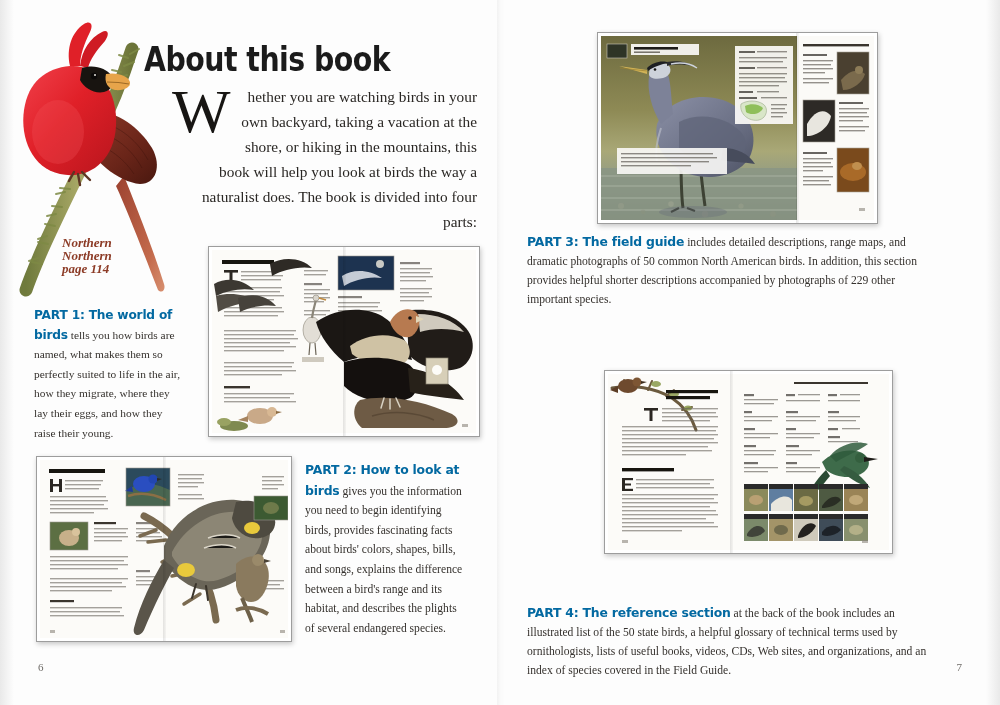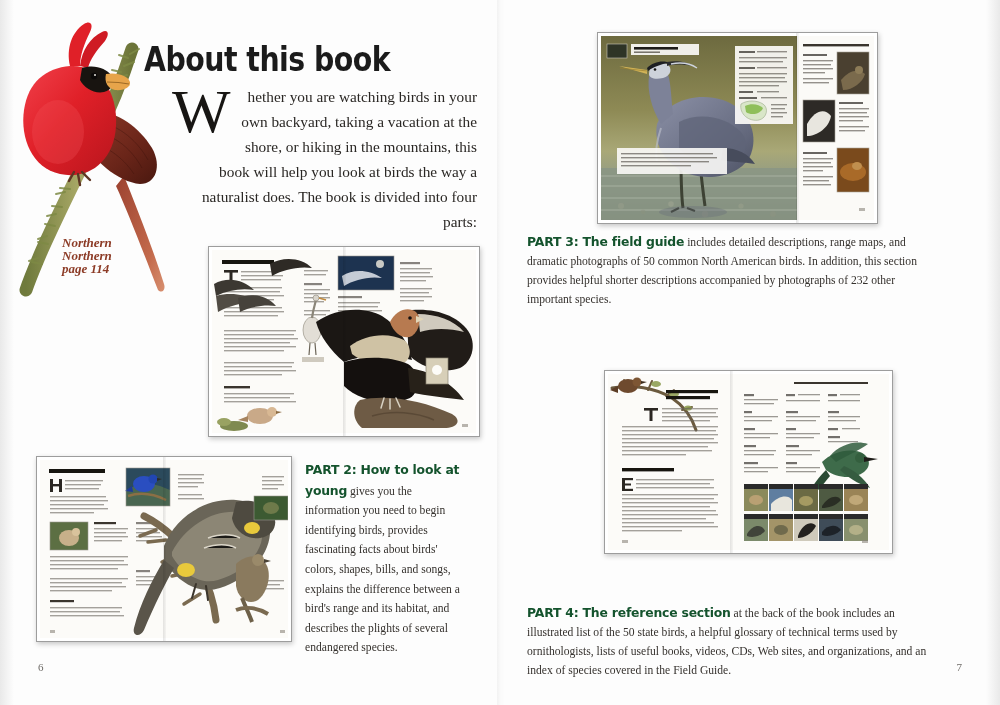--- a/index.html
+++ b/index.html
@@ -92,21 +92,21 @@
 
   
   .part {
     position: absolute;
     color: #35312d;
     font-family: "Liberation Serif", serif;
   }
   .part b {
     font-family: "DejaVu Sans", sans-serif;
     font-weight: bold;
-    color: #14532d;
+    color: #0369a1;
     letter-spacing: -0.2px;
   }
 
   #part1 { left: 34px;  top: 306px; width: 152px; font-size: 11.4px; line-height: 19.6px; }
   #part1 b { font-size: 12.2px; }
 
   #part2 { left: 305px; top: 460px; width: 163px; font-size: 11.6px; line-height: 19.6px; }
   #part2 b { font-size: 12.4px; }
 
   #part3 { left: 527px; top: 232px; width: 398px; font-size: 11.6px; line-height: 19px; }
@@ -255,27 +255,30 @@
   <p id="intro">
     <span class="dropcap">W</span><span>hether you are watching birds in your own backyard, taking a vacation at the shore, or hiking in the mountains, this book will help you look at birds the way a naturalist does. The book is divided into four parts:</span>
   </p>
 
   <div id="cardinal-caption">
     <div>Northern</div>
     <div>Northern</div>
     <div>page 114</div>
   </div>
 
+  <p class="part" id="part1">
+    <b>PART 1: The world of birds</b><span> tells you how birds are named, what makes them so perfectly suited to life in the air, how they migrate, where they lay their eggs, and how they raise their young.</span>
+  </p>
 
   <p class="part" id="part2">
-    <b>PART 2: How to look at young</b><span> gives you the information you need to begin identifying birds, provides fascinating facts about birds' colors, shapes, bills, and songs, explains the difference between a bird's range and its habitat, and describes the plights of several endangered species.</span>
+    <b>PART 2: How to look at birds</b><span> gives you the information you need to begin identifying birds, provides fascinating facts about birds' colors, shapes, bills, and songs, explains the difference between a bird's range and its habitat, and describes the plights of several endangered species.</span>
   </p>
 
   <p class="part" id="part3">
-    <b>PART 3: The field guide</b><span> includes detailed descriptions, range maps, and dramatic photographs of 50 common North American birds. In addition, this section provides helpful shorter descriptions accompanied by photographs of 232 other important species.</span>
+    <b>PART 3: The field guide</b><span> includes detailed descriptions, range maps, and dramatic photographs of 50 common North American birds. In addition, this section provides helpful shorter descriptions accompanied by photographs of 229 other important species.</span>
   </p>
 
   <p class="part" id="part4">
     <b>PART 4: The reference section</b><span> at the back of the book includes an illustrated list of the 50 state birds, a helpful glossary of technical terms used by ornithologists, lists of useful books, videos, CDs, Web sites, and organizations, and an index of species covered in the Field Guide.</span>
   </p>
 
   <div class="thumb" id="thumb1">
     <div class="inner">
       <svg viewBox="0 0 266 185" width="266" height="185">
         <rect width="266" height="185" fill="#fcfbf8"></rect>

